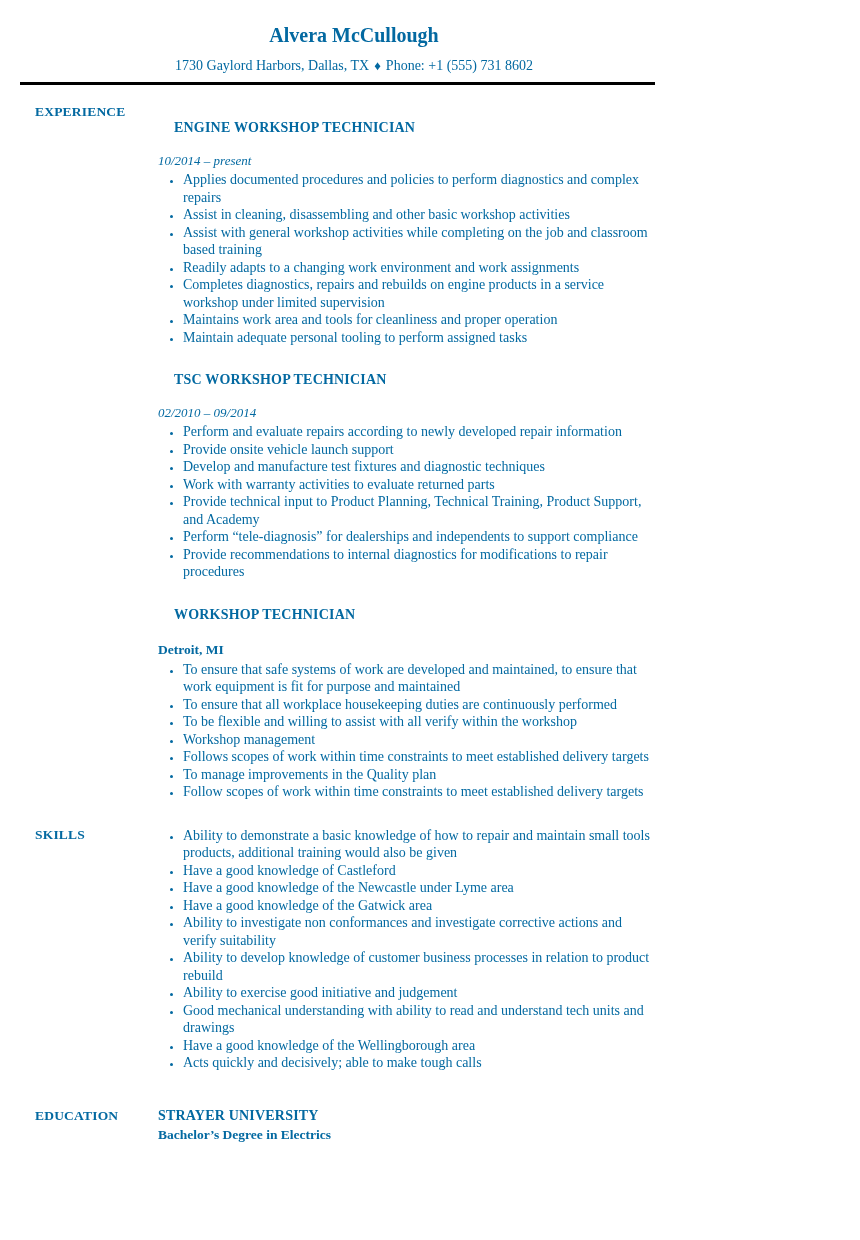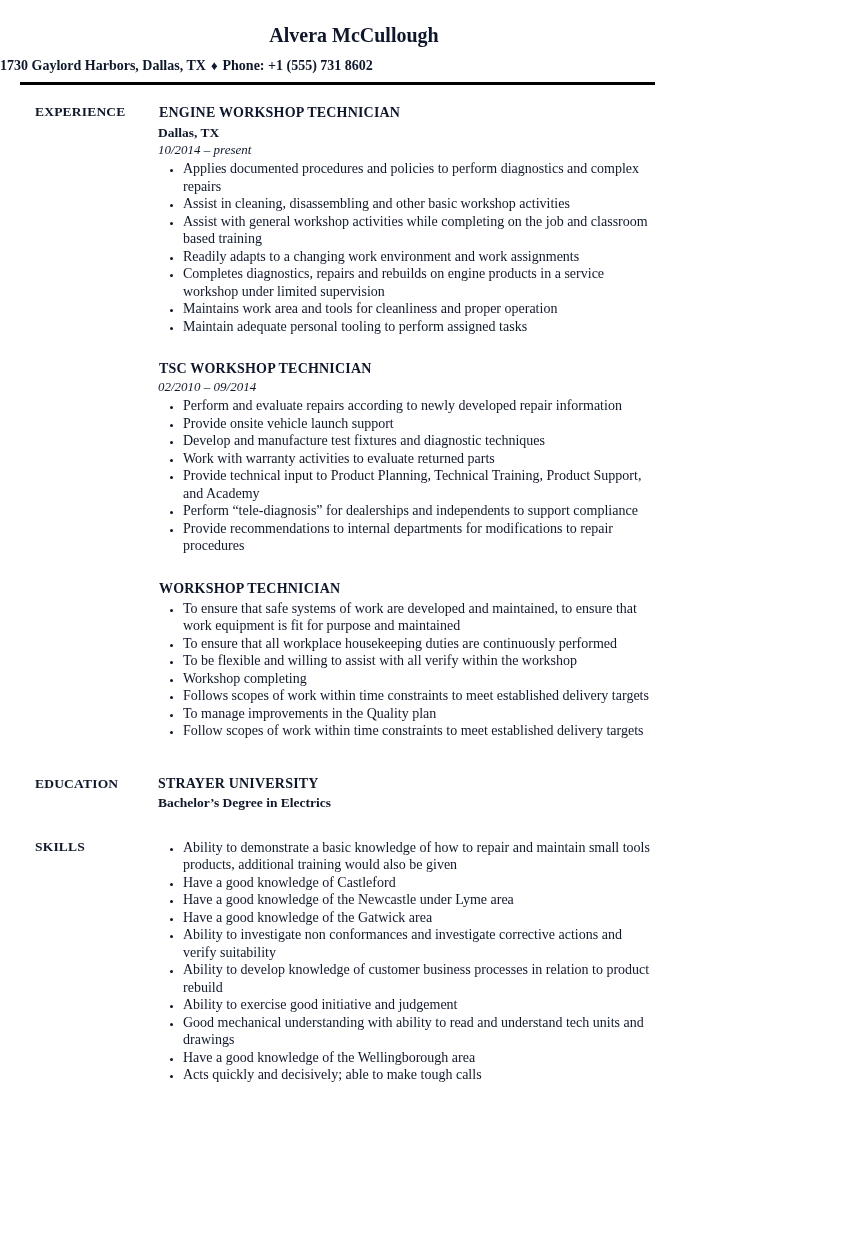--- a/index.html
+++ b/index.html
@@ -1,39 +1,39 @@
 <!DOCTYPE html>
 <html><head>
 <meta charset="utf-8">
 <style>
   html, body { margin: 0; padding: 0; background: #ffffff; }
   .page {
     position: relative;
     width: 708px;
     height: 1240px;
     background: #ffffff;
-    color: #0f172a;
+    color: #0369a1;
     font-family: "Liberation Serif", "DejaVu Serif", serif;
     box-sizing: border-box;
     overflow: hidden;
   }
   
   .header { padding-top: 24px; }
   .name {
     margin: 0;
     text-align: center;
     font-size: 20px;
     font-weight: bold;
     line-height: 22px;
   }
   .contact {
     margin-top: 11px;
-    text-align: left;
+    text-align: center;
     font-size: 14px;
-    font-weight: bold;
+    font-weight: normal;
     line-height: 17px;
   }
   .diamond { display: inline-block; padding: 0 5px; font-size: 13px; }
   .rule {
     height: 3px;
     background: #000000;
     margin: 8px 53px 0 20px;
   }
   
   main { margin-top: 17px; }
@@ -45,21 +45,21 @@
     box-sizing: border-box;
   }
   .section-label {
     font-weight: bold;
     font-size: 13.5px;
     line-height: 19px;
     letter-spacing: 0.2px;
   }
   .job + .job { margin-top: 24px; }
   .job-title {
-    margin: 1px;
+    margin: 16px;
     font-size: 14px;
     font-weight: bold;
     line-height: 19px;
     letter-spacing: 0.2px;
   }
   .job-location { font-size: 13.5px; font-weight: bold; line-height: 19px; }
   .job-dates { font-size: 13px; line-height: 16px; font-style: italic; }
   ul.bullets {
     margin: 2px 0 0 0;
     padding-left: 25px;
@@ -88,21 +88,20 @@
   </header>
 
   <main>
 
     <section class="row row-experience">
       <div class="section-label">EXPERIENCE</div>
       <div class="content">
 
         <article class="job">
           <h2 class="job-title">ENGINE WORKSHOP TECHNICIAN</h2>
-          <div class="job-location">Dallas, TX</div>
           <div class="job-dates">10/2014 – present</div>
           <ul class="bullets">
             <li>Applies documented procedures and policies to perform diagnostics and complex repairs</li>
             <li>Assist in cleaning, disassembling and other basic workshop activities</li>
             <li>Assist with general workshop activities while completing on the job and classroom based training</li>
             <li>Readily adapts to a changing work environment and work assignments</li>
             <li>Completes diagnostics, repairs and rebuilds on engine products in a service workshop under limited supervision</li>
             <li>Maintains work area and tools for cleanliness and proper operation</li>
             <li>Maintain adequate personal tooling to perform assigned tasks</li>
           </ul>
@@ -111,45 +110,38 @@
         <article class="job">
           <h2 class="job-title">TSC WORKSHOP TECHNICIAN</h2>
           <div class="job-dates">02/2010 – 09/2014</div>
           <ul class="bullets">
             <li>Perform and evaluate repairs according to newly developed repair information</li>
             <li>Provide onsite vehicle launch support</li>
             <li>Develop and manufacture test fixtures and diagnostic techniques</li>
             <li>Work with warranty activities to evaluate returned parts</li>
             <li>Provide technical input to Product Planning, Technical Training, Product Support, and Academy</li>
             <li>Perform “tele-diagnosis” for dealerships and independents to support compliance</li>
-            <li>Provide recommendations to internal departments for modifications to repair procedures</li>
+            <li>Provide recommendations to internal diagnostics for modifications to repair procedures</li>
           </ul>
         </article>
 
         <article class="job">
           <h2 class="job-title">WORKSHOP TECHNICIAN</h2>
+          <div class="job-location">Detroit, MI</div>
           <ul class="bullets">
             <li>To ensure that safe systems of work are developed and maintained, to ensure that work equipment is fit for purpose and maintained</li>
             <li>To ensure that all workplace housekeeping duties are continuously performed</li>
             <li>To be flexible and willing to assist with all verify within the workshop</li>
-            <li>Workshop completing</li>
+            <li>Workshop management</li>
             <li>Follows scopes of work within time constraints to meet established delivery targets</li>
             <li>To manage improvements in the Quality plan</li>
             <li>Follow scopes of work within time constraints to meet established delivery targets</li>
           </ul>
         </article>
 
-      </div>
-    </section>
-
-    <section class="row row-education">
-      <div class="section-label">EDUCATION</div>
-      <div class="content">
-        <div class="edu-school">STRAYER UNIVERSITY</div>
-        <div class="edu-degree">Bachelor’s Degree in Electrics</div>
       </div>
     </section>
 
     <section class="row row-skills">
       <div class="section-label">SKILLS</div>
       <div class="content">
         <ul class="bullets">
           <li>Ability to demonstrate a basic knowledge of how to repair and maintain small tools products, additional training would also be given</li>
           <li>Have a good knowledge of Castleford</li>
           <li>Have a good knowledge of the Newcastle under Lyme area</li>
@@ -157,14 +149,22 @@
           <li>Ability to investigate non conformances and investigate corrective actions and verify suitability</li>
           <li>Ability to develop knowledge of customer business processes in relation to product rebuild</li>
           <li>Ability to exercise good initiative and judgement</li>
           <li>Good mechanical understanding with ability to read and understand tech units and drawings</li>
           <li>Have a good knowledge of the Wellingborough area</li>
           <li>Acts quickly and decisively; able to make tough calls</li>
         </ul>
       </div>
     </section>
 
+    <section class="row row-education">
+      <div class="section-label">EDUCATION</div>
+      <div class="content">
+        <div class="edu-school">STRAYER UNIVERSITY</div>
+        <div class="edu-degree">Bachelor’s Degree in Electrics</div>
+      </div>
+    </section>
+
   </main>
 </div>
 
 </body></html>

